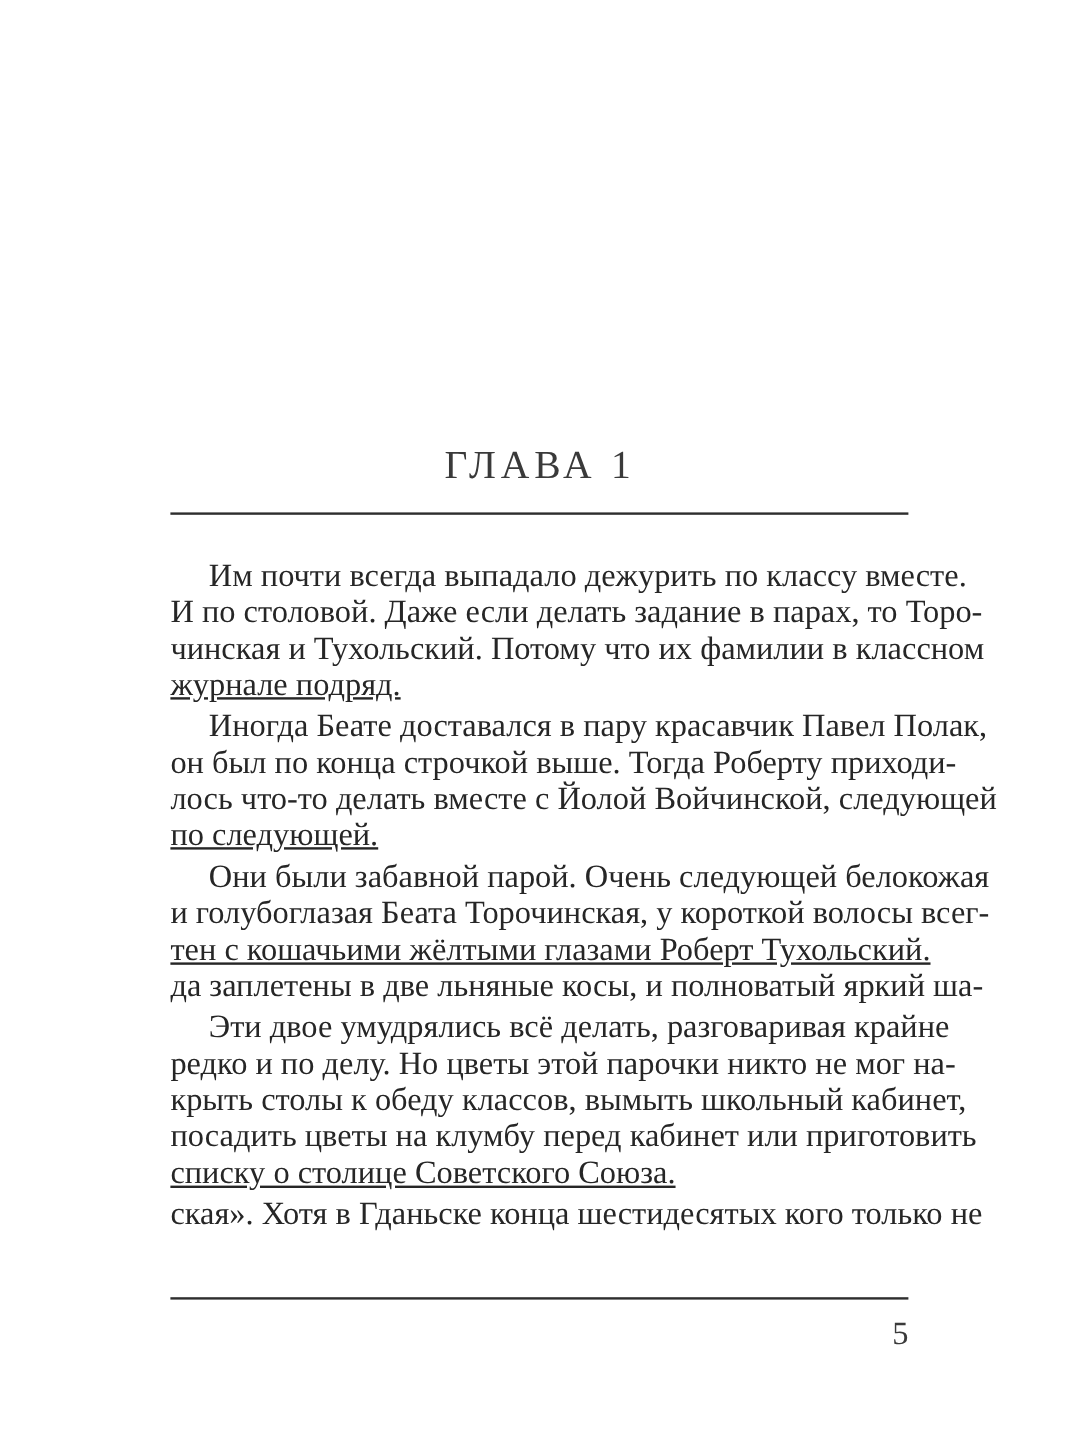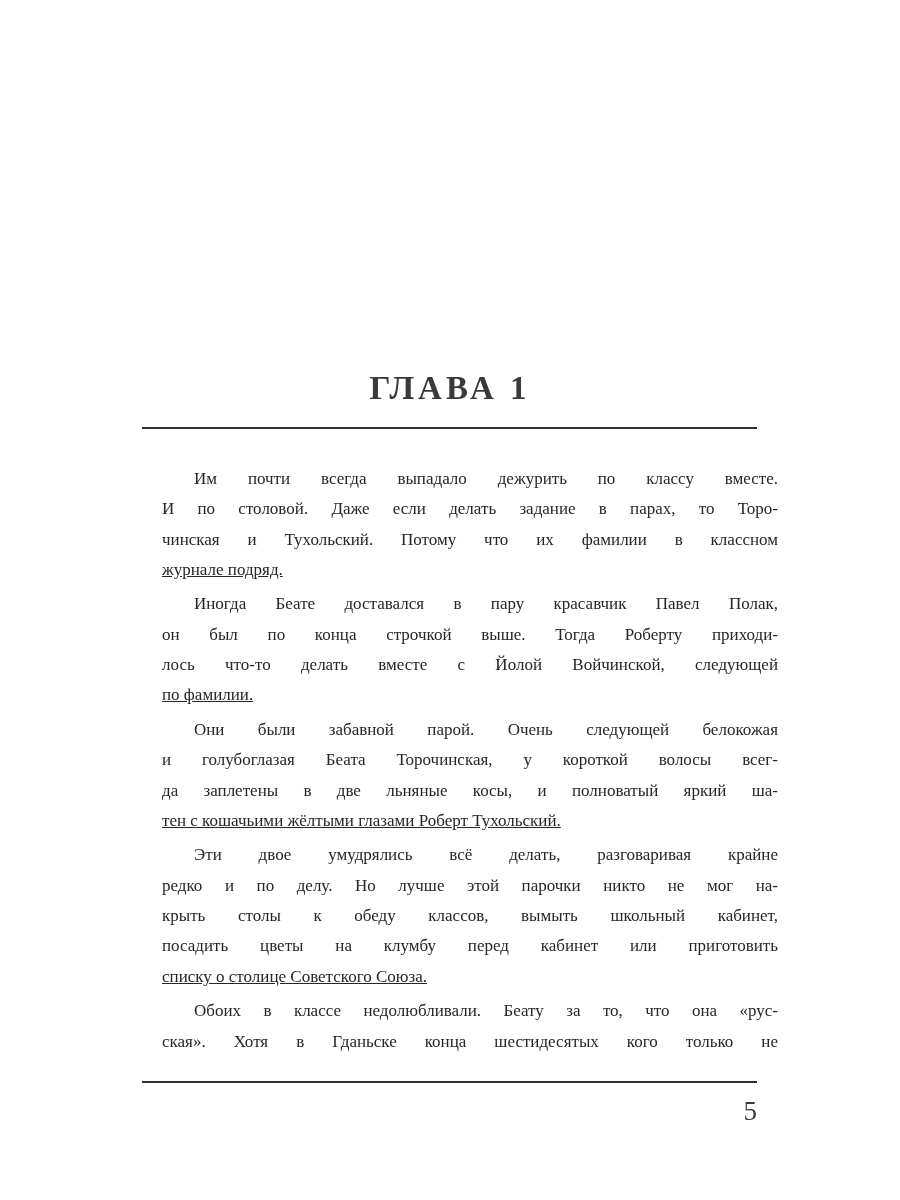--- a/index.html
+++ b/index.html
@@ -17,42 +17,41 @@
     }
     .chapter-title {
       position: absolute;
       left: 0;
       width: 900px;
       top: 364px;
       text-align: center;
       font-size: 33px;
       letter-spacing: 4px;
       color: #3a3a3a;
-      font-weight: bold;
+      font-weight: normal;
       margin: 0;
       line-height: 48px;
     }
     .rule {
       position: absolute;
       left: 142px;
       width: 615px;
       height: 2px;
       background: #2e2e2e;
     }
     .rule.top { top: 427px; }
     .rule.bottom { top: 1081px; }
     .body-text {
       position: absolute;
       left: 142px;
       top: 464px;
       width: 616px;
-      font-size: 17px;
+      font-size: 27px;
       line-height: 30.3px;
       color: #262626;
-      margin-left: 20px;
     }
     .para {
       margin: 0 0 4.3px 0;
       text-indent: 32px;
     }
     .line {
       display: block;
       white-space: nowrap;
       text-align: justify;
       text-align-last: justify;
@@ -86,36 +85,35 @@
   <p class="para">
     <span class="line first">Им почти всегда выпадало дежурить по классу вместе.</span>
     <span class="line">И по столовой. Даже если делать задание в парах, то Торо-</span>
     <span class="line">чинская и Тухольский. Потому что их фамилии в классном</span>
     <span class="line last">журнале подряд.</span>
   </p>
   <p class="para">
     <span class="line first">Иногда Беате доставался в пару красавчик Павел Полак,</span>
     <span class="line">он был по конца строчкой выше. Тогда Роберту приходи-</span>
     <span class="line">лось что-то делать вместе с Йолой Войчинской, следующей</span>
-    <span class="line last">по фамилии.</span>
+    <span class="line last">по следующей.</span>
   </p>
   <p class="para">
     <span class="line first">Они были забавной парой. Очень следующей белокожая</span>
     <span class="line">и голубоглазая Беата Торочинская, у короткой волосы всег-</span>
+    <span class="line last">тен с кошачьими жёлтыми глазами Роберт Тухольский.</span>
     <span class="line">да заплетены в две льняные косы, и полноватый яркий ша-</span>
-    <span class="line last">тен с кошачьими жёлтыми глазами Роберт Тухольский.</span>
   </p>
   <p class="para">
     <span class="line first">Эти двое умудрялись всё делать, разговаривая крайне</span>
-    <span class="line">редко и по делу. Но лучше этой парочки никто не мог на-</span>
+    <span class="line">редко и по делу. Но цветы этой парочки никто не мог на-</span>
     <span class="line">крыть столы к обеду классов, вымыть школьный кабинет,</span>
     <span class="line">посадить цветы на клумбу перед кабинет или приготовить</span>
     <span class="line last">списку о столице Советского Союза.</span>
   </p>
   <p class="para">
-    <span class="line first">Обоих в классе недолюбливали. Беату за то, что она «рус-</span>
     <span class="line">ская». Хотя в Гданьске конца шестидесятых кого только не</span>
   </p>
 </div>
 
 <div class="rule bottom"></div>
 
 <div class="page-number">5</div>
 
 </body></html>

